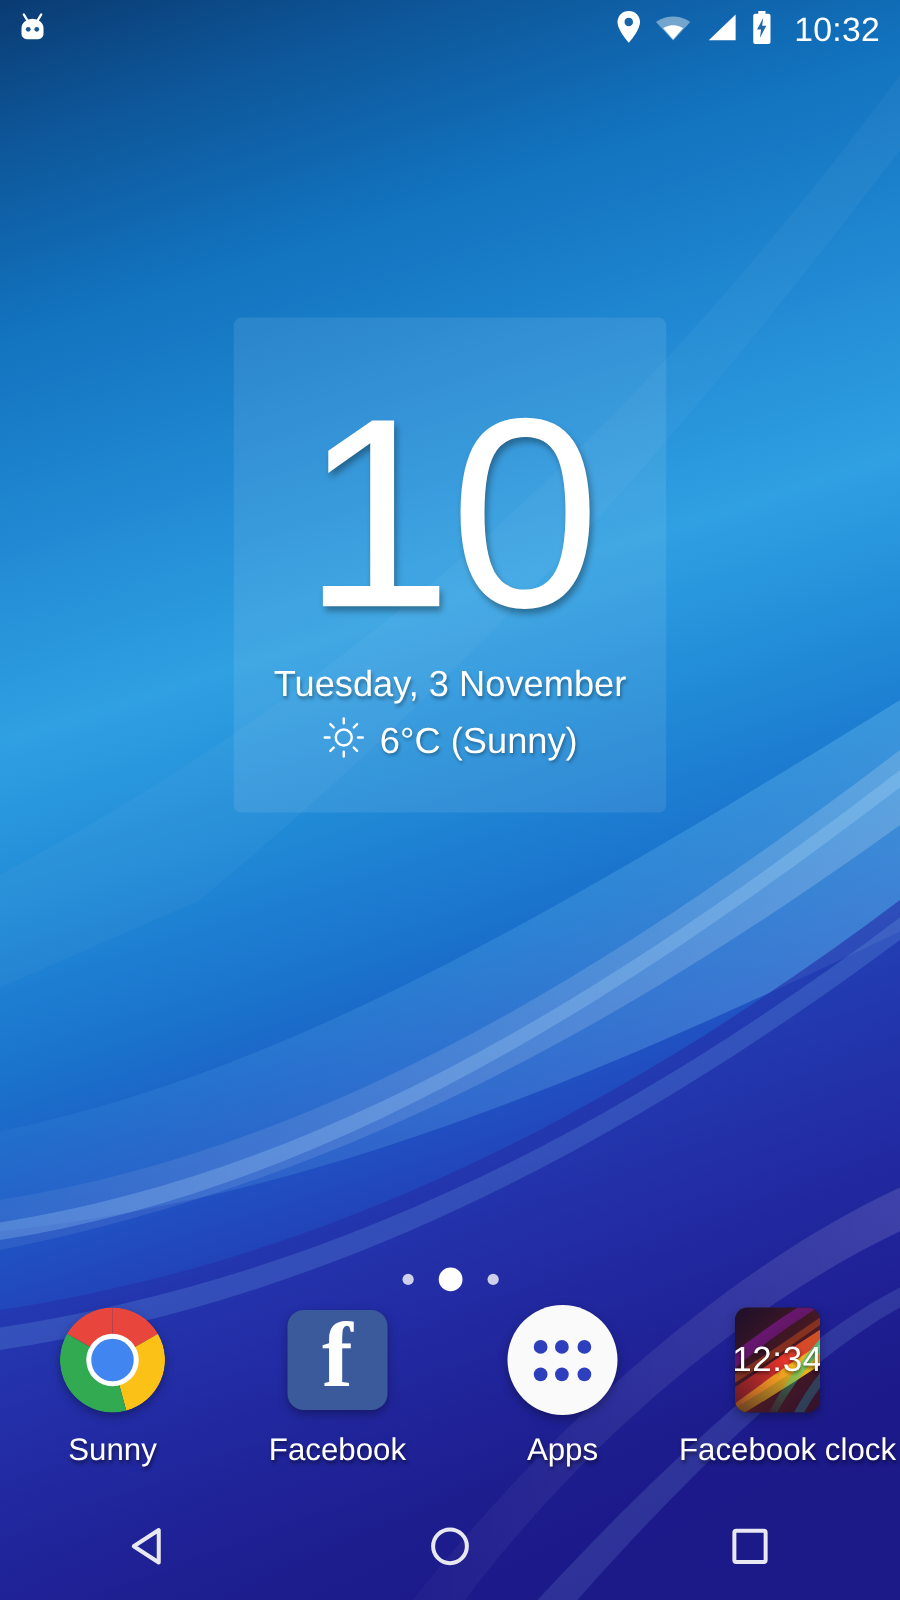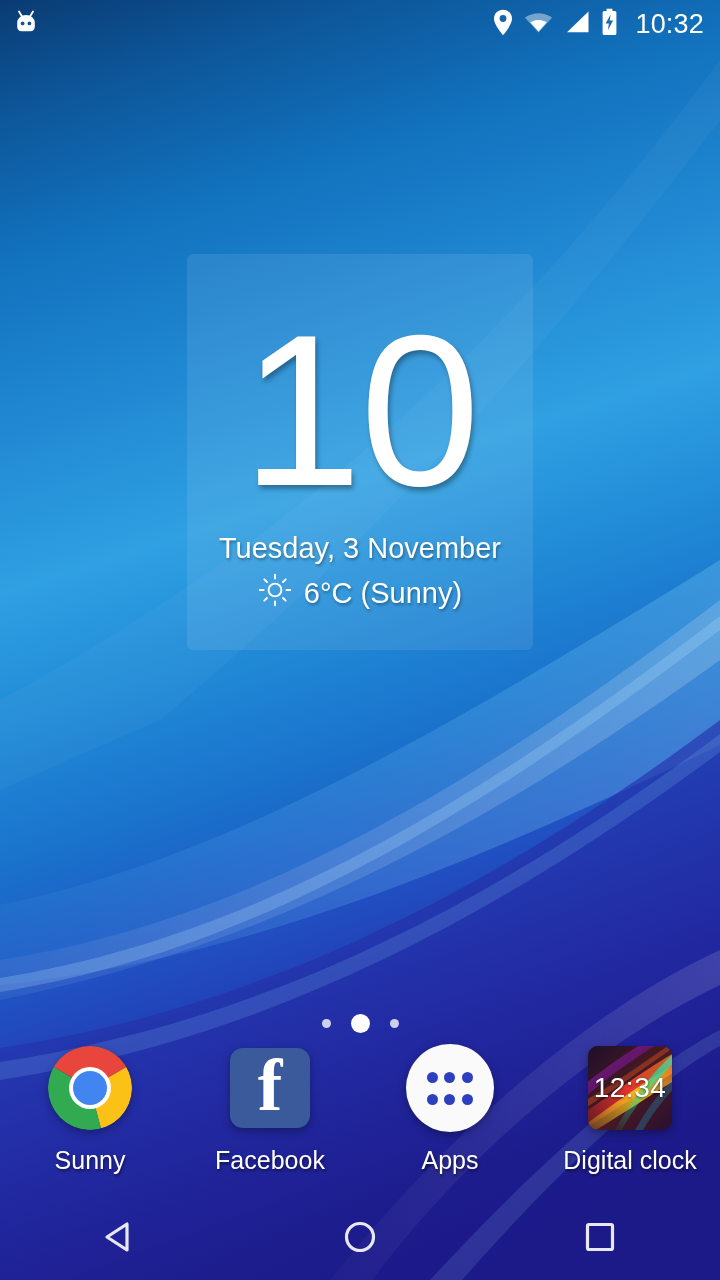--- a/index.html
+++ b/index.html
@@ -104,21 +104,21 @@
   .apps-circle {
     width:88px; height:88px; margin:2px; border-radius:50%;
     background:#fafafa; display:grid;
     grid-template-columns:repeat(3,1fr); grid-template-rows:repeat(2,1fr);
     place-items:center; padding:22px 18px;
   }
   .apps-dot { width:11px; height:11px; border-radius:50%; background:#2e3fbe; }
 
   
   .dc-tile {
-    width:84px; height:84px; margin:4px; border-radius:10px;
+    width:68px; height:84px; margin:4px; border-radius:10px;
     overflow:hidden; position:relative;
     background:#2b1b33;
   }
   .dc-time {
     position:absolute; inset:0; display:flex;
     align-items:center; justify-content:center;
     color:#fff; font-size:28px; font-weight:300; letter-spacing:.5px;
     text-shadow:0 1px 3px rgba(0,0,0,.6);
   }
 
@@ -347,21 +347,21 @@
             <path d="M-10,70 C20,52 46,30 94,2 L94,22 C52,46 26,66 -10,86 Z" fill="url(#dcR)"></path>
             <path d="M-10,84 C18,64 48,40 94,14 L94,30 C54,54 24,76 -10,94 Z" fill="url(#dcY)"></path>
             <path d="M30,90 C46,62 64,36 94,10 L94,0 C70,20 44,50 24,90 Z" fill="url(#dcG)"></path>
             <path d="M-6,40 C10,28 30,12 60,-6 L76,-6 C40,16 14,36 -6,54 Z" fill="url(#dcP)"></path>
             <path d="M-10,58 C18,44 44,24 80,0 L88,0 C50,26 22,48 -10,66 Z" fill="#ff5e1e" opacity="0.35"></path>
             <path d="M44,90 C56,66 74,42 94,24 L94,34 C78,50 62,70 52,90 Z" fill="#16d6ff" opacity="0.22"></path>
           </svg>
           <div class="dc-time">12:34</div>
         </div>
       </div>
-      <div class="dock-label">Digital clock</div>
+      <div class="dock-label">Facebook clock</div>
     </div>
 
   </div>
 
   <div id="nav-bar">
     <div class="nav-btn">
       <svg width="40" height="40" viewBox="0 0 40 40" xmlns="http://www.w3.org/2000/svg">
         <path d="M27,7 L27,33 L7,20 Z" fill="none" stroke="#e8e8f2" stroke-width="3.2" stroke-linejoin="round"></path>
       </svg>
     </div>

